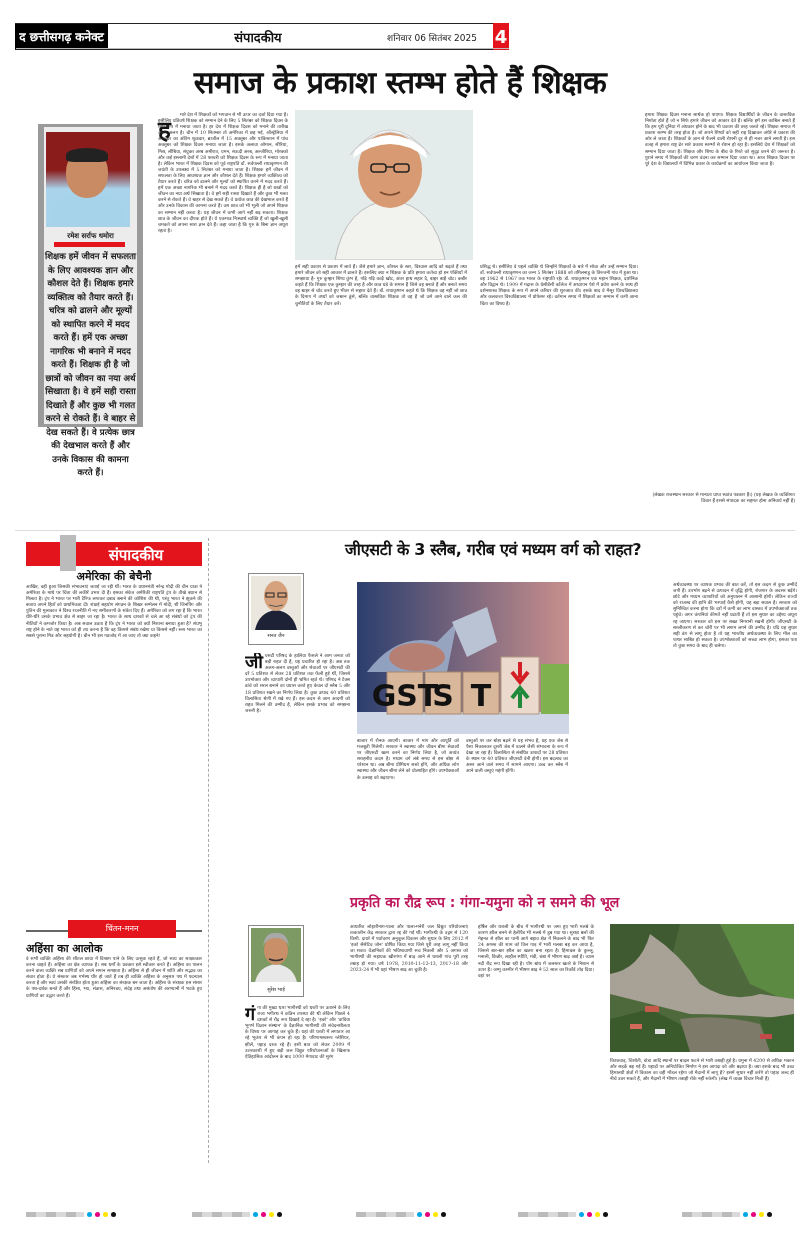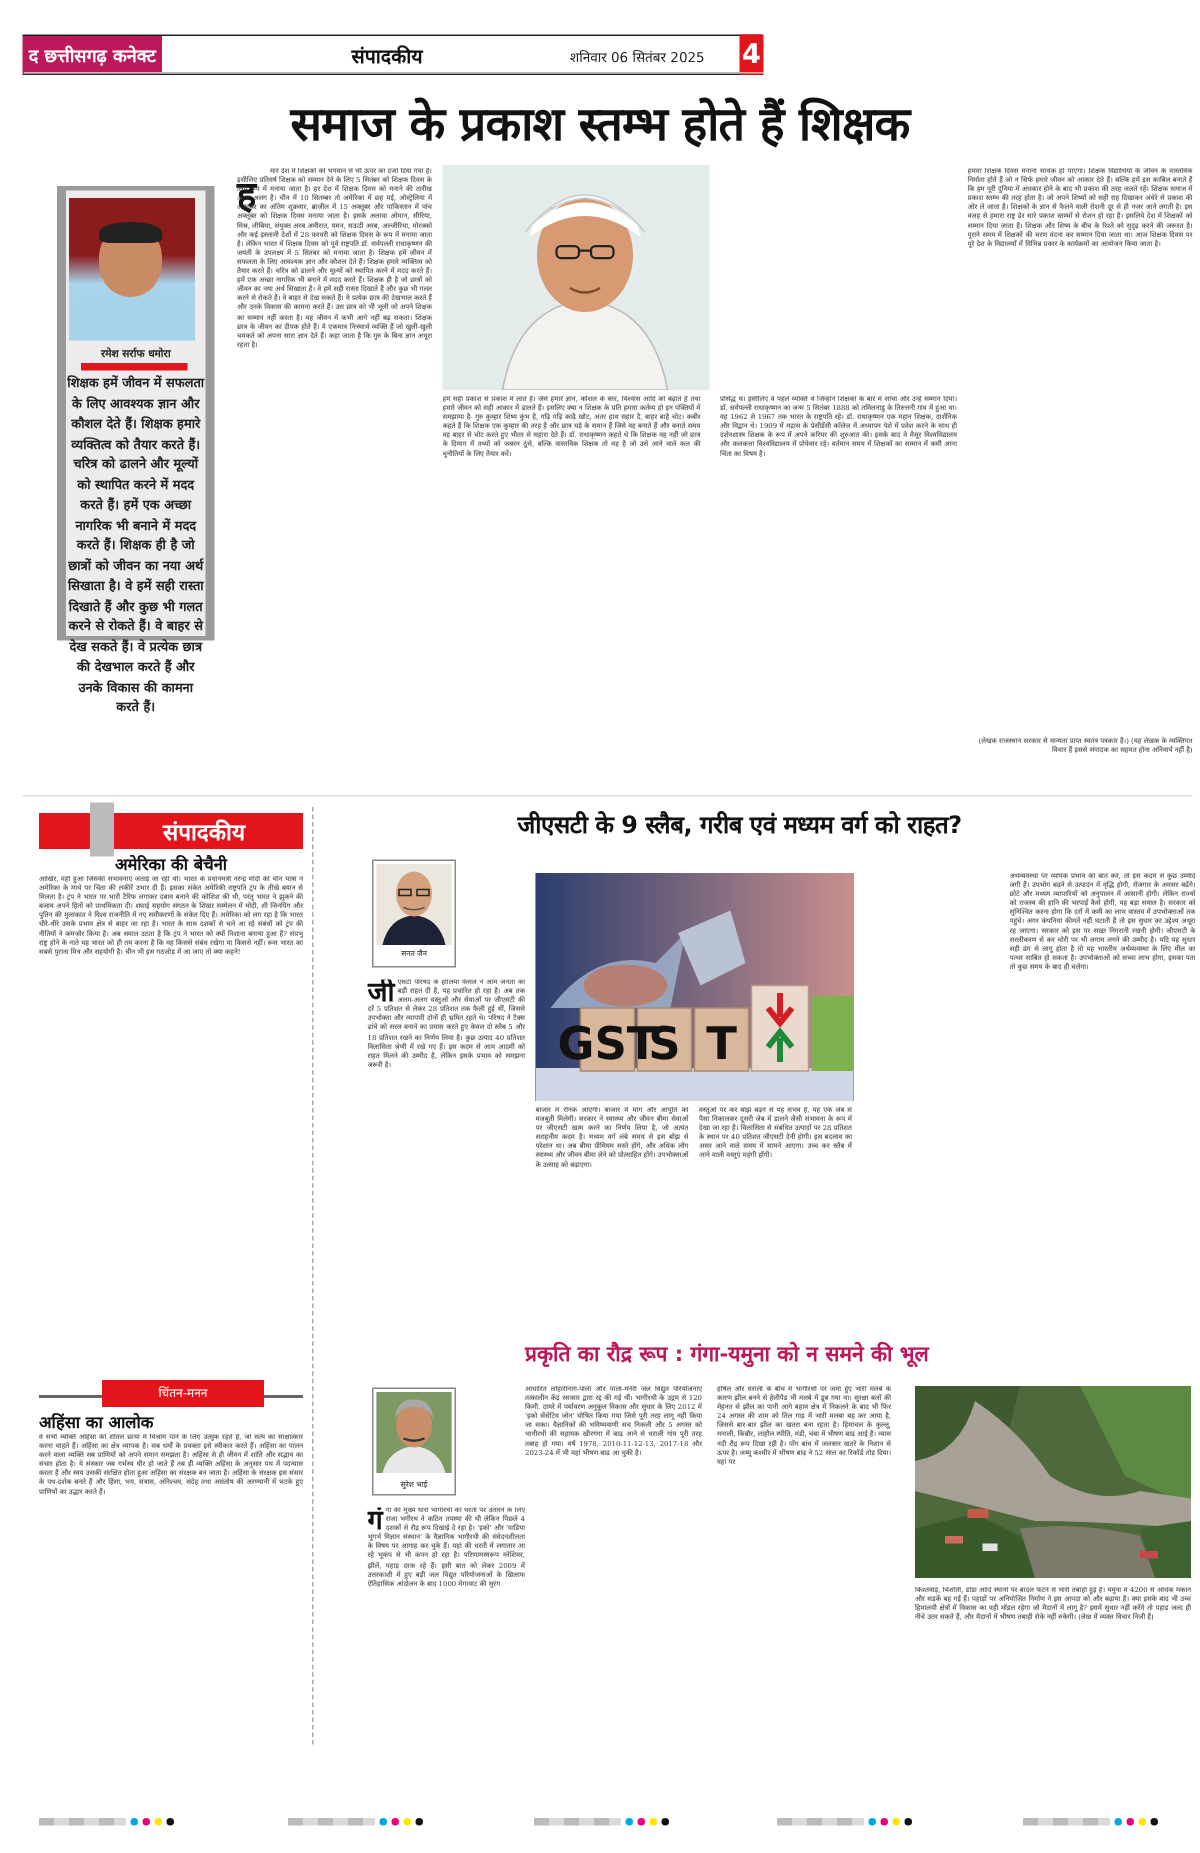--- a/index.html
+++ b/index.html
@@ -62,23 +62,23 @@
   #nat-col4 { left: 610px; top: 1058px; width: 184px; height: 100px; }
   
   .reg { position: absolute; display: flex; align-items: center; gap: 3px; }
   .reg .bar { width: 58px; height: 5px; background: repeating-linear-gradient(90deg,#bbb 0 10px,#d9d9d9 10px 20px); }
   .reg .dot { width: 5px; height: 5px; border-radius: 50%; }
 </style>
 </head>
 <body>
 
 <div class="hdr-bar"></div>
-<div class="abs" style="left:15px;top:24px;width:93px;height:25px;background:#be185d;display:flex;align-items:center;justify-content:center;color:#fff;font-weight:bold;font-size:12px;">द छत्तीसगढ़ कनेक्ट</div>
+<div class="abs" style="left:15px;top:24px;width:93px;height:25px;background:#000000;display:flex;align-items:center;justify-content:center;color:#fff;font-weight:bold;font-size:12px;">द छत्तीसगढ़ कनेक्ट</div>
 <div class="abs" style="left:108px;top:28px;width:300px;text-align:center;font-weight:bold;font-size:13px;color:#111;">संपादकीय</div>
-<div class="abs" style="left:380px;top:31px;width:104px;text-align:left;font-size:9px;color:#222;white-space:nowrap;">शनिवार 06 सितंबर 2025</div>
+<div class="abs" style="left:380px;top:31px;width:104px;text-align:center;font-size:9px;color:#222;white-space:nowrap;">शनिवार 06 सितंबर 2025</div>
 <div class="abs" id="page-num">4</div>
 <div class="abs" style="left:16px;top:48px;width:493px;height:1px;background:#bbb;"></div>
 
 <div class="abs" id="main-title">समाज के प्रकाश स्तम्भ होते हैं शिक्षक</div>
 
 <div class="abs" id="qbox"></div>
 <div class="abs" id="qbox-inner"></div>
 <div class="abs" id="author-photo">
   <div class="shirt"></div>
     <div class="face"></div>
@@ -128,21 +128,21 @@
 </div>
 <div class="abs" id="dots-vline1"></div>
 
 <div class="abs" id="chintan-line"></div>
 <div class="abs" id="chintan-label">चिंतन-मनन</div>
 <div class="abs" id="ahimsa-title">अहिंसा का आलोक</div>
 <div class="abs txt" id="ahimsa-text">
   <p>वे सभी व्यक्ति अहिंसा की शीतल छाया में विश्राम पाने के लिए उत्सुक रहते हैं, जो सत्य का साक्षात्कार करना चाहते हैं। अहिंसा का क्षेत्र व्यापक है। सब धर्मों के प्रवक्ता इसे स्वीकार करते हैं। अहिंसा का पालन करने वाला व्यक्ति सब प्राणियों को अपने समान समझता है। अहिंसा से ही जीवन में शांति और सद्भाव का संचार होता है। ये संस्कार जब गर्भस्थ धीर हो जाते हैं तब ही व्यक्ति अहिंसा के अनुसार पथ में पदन्यास करता है और स्वयं उसकी संरक्षित होता हुआ अहिंसा का संरक्षक बन जाता है। अहिंसा के संरक्षक इस संसार के पथ-दर्शक बनते हैं और हिंसा, भय, संत्रास, अनिश्चय, संदेह तथा असंतोष की अरण्यानी में भटके हुए प्राणियों का उद्धार करते हैं।</p>
 </div>
 
-<div class="abs" id="gst-title">जीएसटी के 9 स्लैब, गरीब एवं मध्यम वर्ग को राहत?</div>
+<div class="abs" id="gst-title">जीएसटी के 3 स्लैब, गरीब एवं मध्यम वर्ग को राहत?</div>
 <div class="abs" id="gst-author-box"></div>
 <div class="abs" id="gst-author-photo">
   <svg width="50" height="54" viewBox="0 0 50 54">
     <rect width="50" height="54" fill="#ece7de"></rect>
     <path d="M4 54 Q8 36 25 34 Q42 36 46 54 Z" fill="#1d2236"></path>
     <ellipse cx="25" cy="20" rx="12" ry="15" fill="#d6a27d"></ellipse>
     <path d="M13 14 Q25 2 37 14 Q30 8 25 8 Q20 8 13 14 Z" fill="#c9a078"></path>
     <rect x="15" y="17" width="8" height="4" fill="none" stroke="#222"></rect>
     <rect x="27" y="17" width="8" height="4" fill="none" stroke="#222"></rect>
     <path d="M18 29 Q25 32 32 29" stroke="#555" fill="none"></path>

